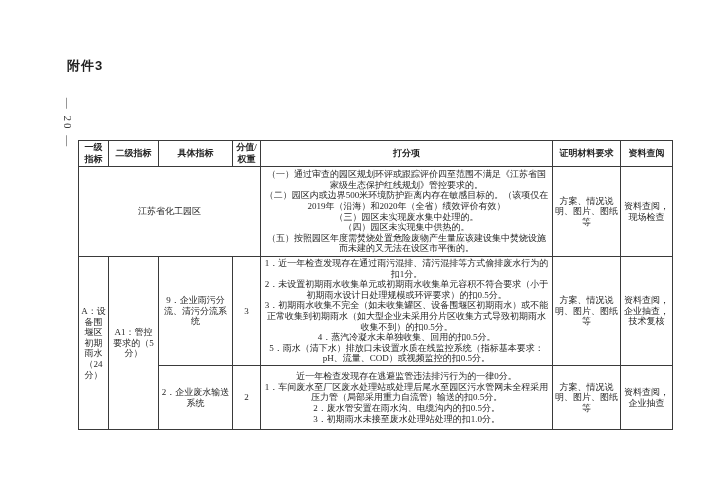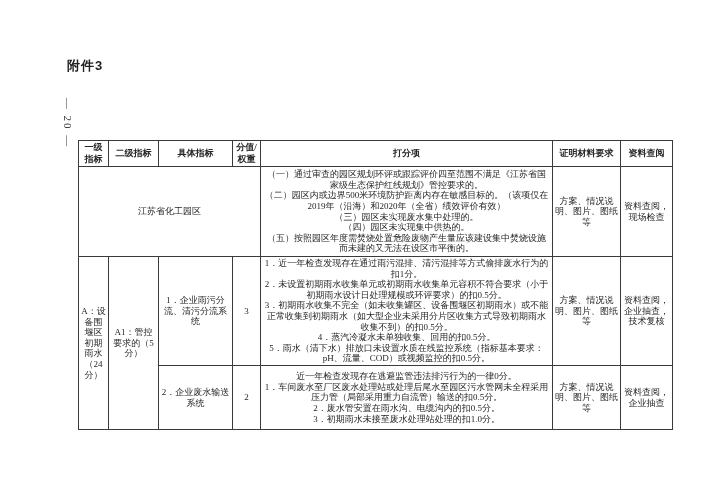--- a/index.html
+++ b/index.html
@@ -118,21 +118,21 @@
 （三）园区未实现废水集中处理的。
 （四）园区未实现集中供热的。
 （五）按照园区年度需焚烧处置危险废物产生量应该建设集中焚烧设施而未建的又无法在设区市平衡的。</td>
       <td class="cell-center">方案、情况说明、图片、图纸等</td>
       <td class="cell-center">资料查阅，现场检查</td>
     </tr>
 
     <tr class="row-a1">
       <td rowspan="2" class="cell-center">A：设备围堰区初期雨水（24分）</td>
       <td rowspan="2" class="cell-center">A1：管控要求的（5分）</td>
-      <td class="cell-center">1．企业雨污分流、清污分流系统</td>
+      <td class="cell-center">9．企业雨污分流、清污分流系统</td>
       <td class="cell-center">3</td>
       <td class="cell-scoring">1．近一年检查发现存在通过雨污混排、清污混排等方式偷排废水行为的扣1分。
 2．未设置初期雨水收集单元或初期雨水收集单元容积不符合要求（小于初期雨水设计日处理规模或环评要求）的扣0.5分。
 3．初期雨水收集不完全（如未收集罐区、设备围堰区初期雨水）或不能正常收集到初期雨水（如大型企业未采用分片区收集方式导致初期雨水收集不到）的扣0.5分。
 4．蒸汽冷凝水未单独收集、回用的扣0.5分。
 5．雨水（清下水）排放口未设置水质在线监控系统（指标基本要求：pH、流量、COD）或视频监控的扣0.5分。</td>
       <td class="cell-center">方案、情况说明、图片、图纸等</td>
       <td class="cell-center">资料查阅，企业抽查，技术复核</td>
     </tr>
 

